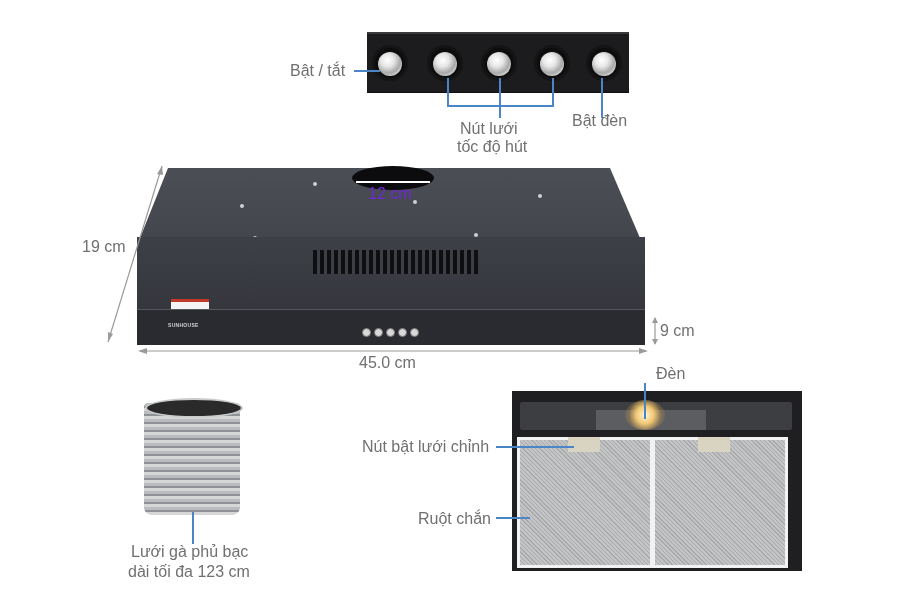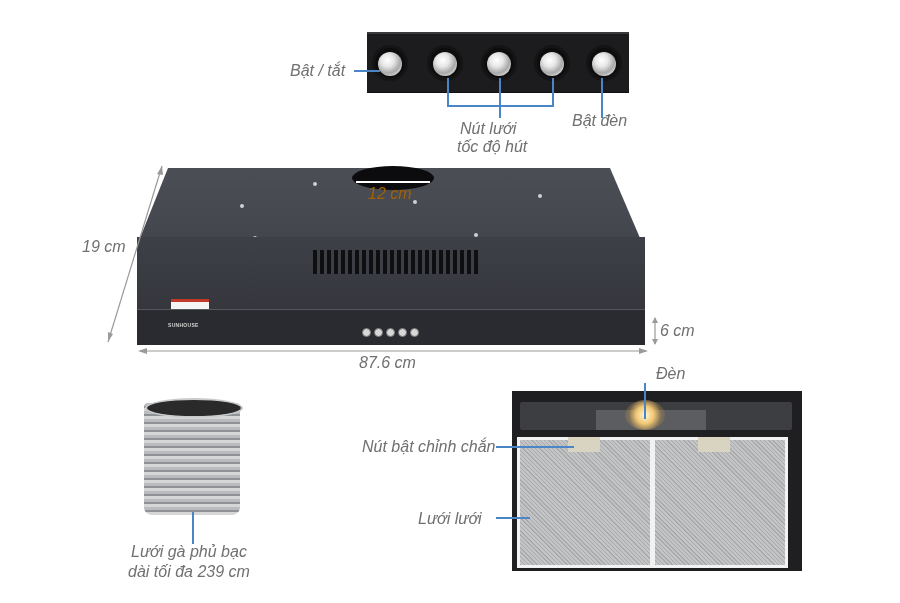--- a/index.html
+++ b/index.html
@@ -1,19 +1,19 @@
 <!DOCTYPE html>
 <html><head>
 <meta charset="utf-8">
 <style>
   html, body { margin:0; padding:0; }
   body { width:900px; height:603px; background:#ffffff; position:relative; overflow:hidden;
          font-family:"Liberation Sans", "DejaVu Sans", sans-serif; color:#6b6b6b; }
   .abs { position:absolute; }
-  .label { position:absolute; font-size:16px; color:#707070; white-space:nowrap; line-height:18px;font-style:italic; }
+  .label { position:absolute; font-size:16px; color:#707070; white-space:nowrap; line-height:18px; }
   .line { position:absolute; background:#4a86c5; }
 
   
   .strip { position:absolute; left:367px; top:32px; width:262px; height:58px; background:#1c1c1e;
            border-top:2px solid #3a3a3c; border-bottom:1px solid #111; }
   .knob { position:absolute; top:14px; width:30px; height:30px; border-radius:50%;
           background:#0d0d0d; box-shadow:0 0 0 3px #141414; }
   .knob .cap { position:absolute; left:3px; top:4px; width:24px; height:24px; border-radius:50%;
           background:radial-gradient(circle at 40% 35%, #ffffff 0%, #e7e7e7 30%, #a8a8a8 60%, #d8d8d8 80%, #7a7a7a 100%); }
 
@@ -81,21 +81,21 @@
 <div class="line" style="left:447px;top:105px;width:107px;height:2px"></div>
 <div class="label" style="left:460px;top:120px">Nút lưới</div>
 <div class="label" style="left:457px;top:138px">tốc độ hút</div>
 
 <div class="line" style="left:601px;top:78px;width:2px;height:40px"></div>
 <div class="label" style="left:572px;top:112px">Bật đèn</div>
 
 <div class="hood-top"></div>
 <div class="duct-hole"></div>
 <div class="dim-line" style="left:356px;top:181px;width:74px;height:2px;background:#ffffff"></div>
-<div class="label" style="left:368px;top:185px;color:#a16207">12 cm</div>
+<div class="label" style="left:368px;top:185px;color:#6d28d9">12 cm</div>
 
 <div class="screw" style="left:240px;top:204px"></div>
 <div class="screw" style="left:313px;top:182px"></div>
 <div class="screw" style="left:413px;top:200px"></div>
 <div class="screw" style="left:538px;top:194px"></div>
 <div class="screw" style="left:253px;top:236px"></div>
 <div class="screw" style="left:474px;top:233px"></div>
 
 <div class="hood-front"></div>
 <div class="vent"></div>
@@ -113,44 +113,44 @@
   <polygon points="62,6 57,14 63,15" fill="#9a9a9a"></polygon>
   <polygon points="8,182 8,172 13,174" fill="#9a9a9a"></polygon>
 </svg>
 <div class="label" style="left:82px;top:238px">19 cm</div>
 
 <svg class="abs" style="left:136px;top:345px" width="515" height="12">
   <line x1="4" y1="6" x2="510" y2="6" stroke="#9a9a9a" stroke-width="1.2"></line>
   <polygon points="2,6 11,3 11,9" fill="#9a9a9a"></polygon>
   <polygon points="512,6 503,3 503,9" fill="#9a9a9a"></polygon>
 </svg>
-<div class="label" style="left:359px;top:354px">87.6 cm</div>
+<div class="label" style="left:359px;top:354px">45.0 cm</div>
 
 <svg class="abs" style="left:650px;top:316px" width="10" height="30">
   <line x1="5" y1="2" x2="5" y2="28" stroke="#9a9a9a" stroke-width="1.2"></line>
   <polygon points="5,1 2,7 8,7" fill="#9a9a9a"></polygon>
   <polygon points="5,29 2,23 8,23" fill="#9a9a9a"></polygon>
 </svg>
-<div class="label" style="left:660px;top:322px">6 cm</div>
+<div class="label" style="left:660px;top:322px">9 cm</div>
 
 <div class="duct"></div>
 <div class="duct-top"></div>
 <div class="line" style="left:192px;top:512px;width:2px;height:32px"></div>
 <div class="label" style="left:131px;top:543px">Lưới gà phủ bạc</div>
-<div class="label" style="left:128px;top:563px">dài tối đa 239 cm</div>
+<div class="label" style="left:128px;top:563px">dài tối đa 123 cm</div>
 
 <div class="fv-frame"></div>
 <div class="fv-light"></div>
 <div class="fv-glass"></div>
 <div class="fv-lamp"></div>
 <div class="filter" style="left:517px"></div>
 <div class="filter" style="left:652px"></div>
 <div class="latch" style="left:568px"></div>
 <div class="latch" style="left:698px"></div>
 
 <div class="label" style="left:656px;top:365px">Đèn</div>
 <div class="line" style="left:644px;top:383px;width:2px;height:36px"></div>
 
-<div class="label" style="left:362px;top:438px">Nút bật chỉnh chắn</div>
+<div class="label" style="left:362px;top:438px">Nút bật lưới chỉnh</div>
 <div class="line" style="left:496px;top:446px;width:78px;height:2px"></div>
 
-<div class="label" style="left:418px;top:510px">Lưới lưới</div>
+<div class="label" style="left:418px;top:510px">Ruột chắn</div>
 <div class="line" style="left:496px;top:517px;width:34px;height:2px"></div>
 
 </body></html>

